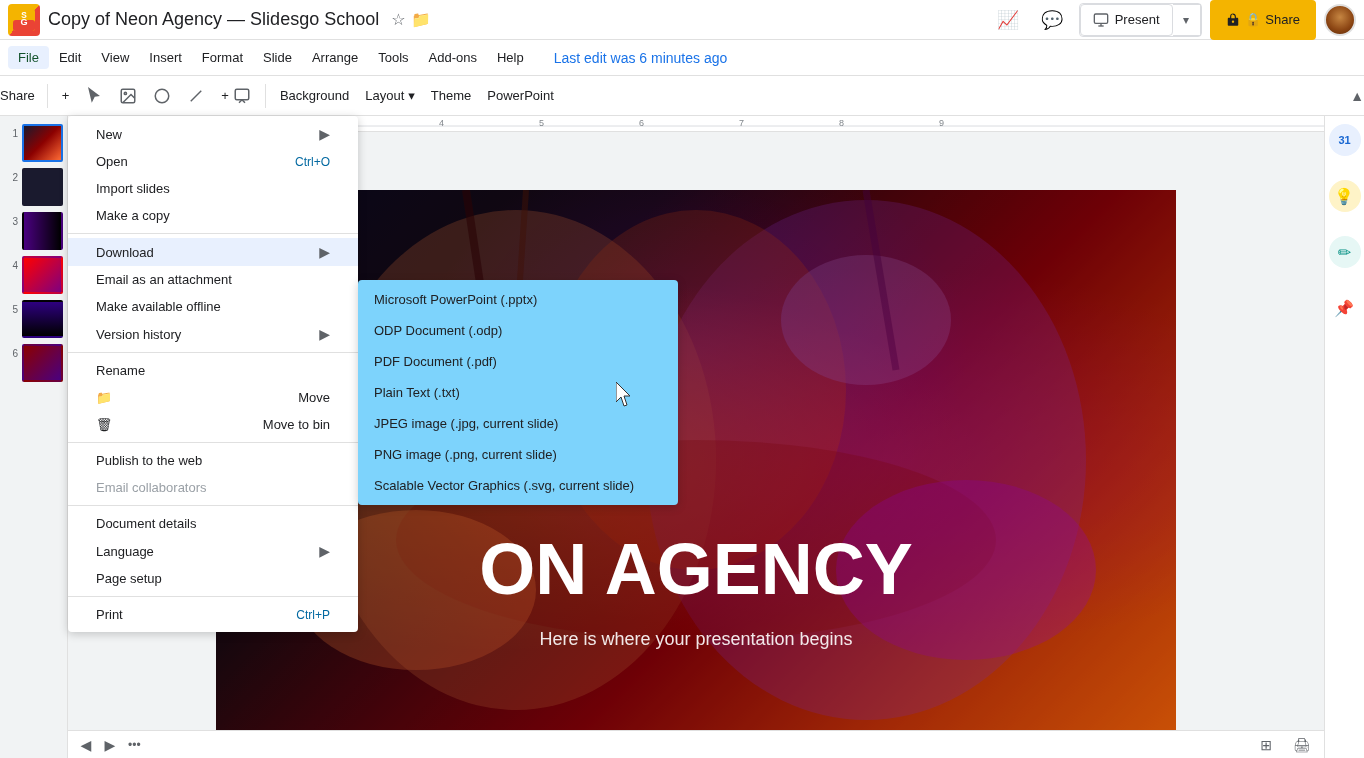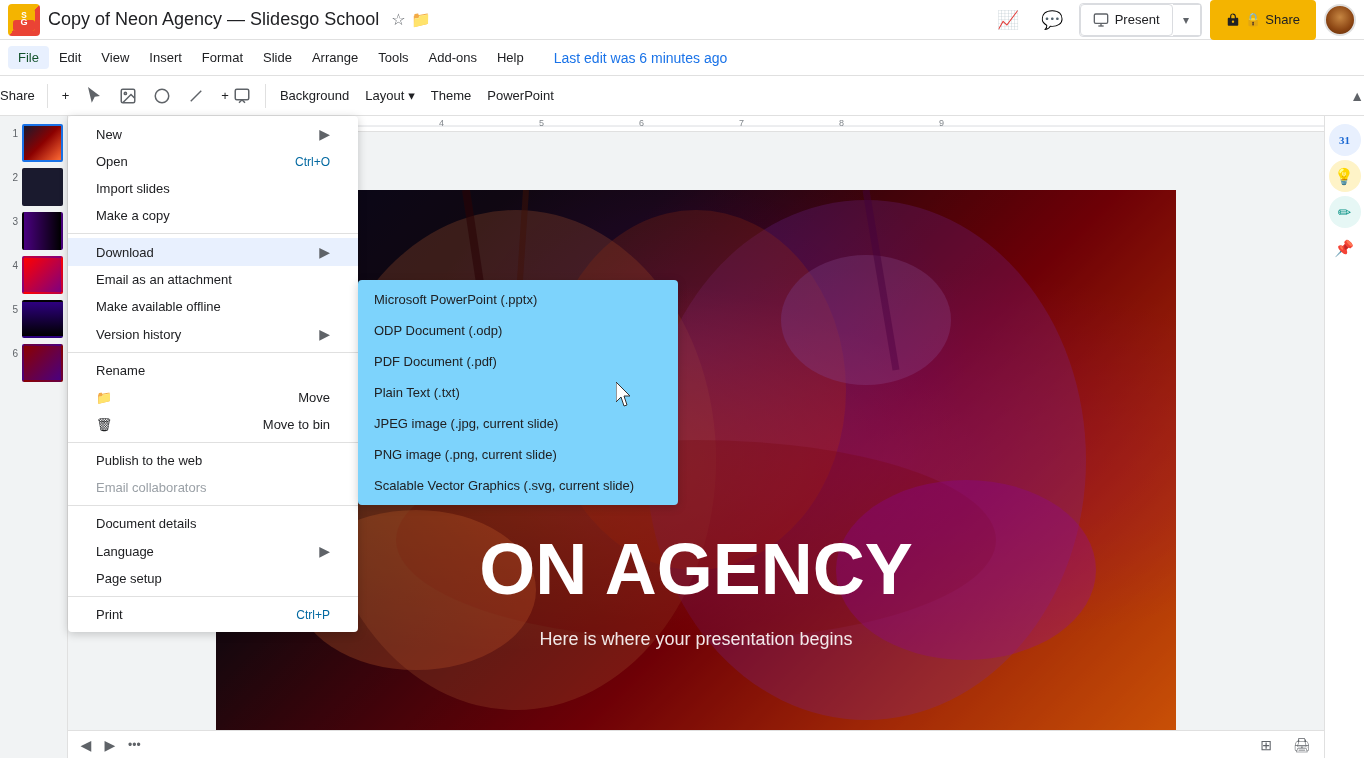--- a/index.html
+++ b/index.html
@@ -395,22 +395,21 @@
 
     
     .right-sidebar {
       width: 40px;
       background: #fff;
       border-left: 1px solid #e0e0e0;
       display: flex;
       flex-direction: column;
       align-items: center;
       padding-top: 8px;
-      gap: 4px;
-      font-family: Liberation Serif, serif;
+      gap: 24px;
     }
     .right-icon {
       width: 32px; height: 32px;
       border-radius: 50%;
       display: flex; align-items: center; justify-content: center;
       cursor: pointer;
       font-size: 16px;
       color: #5f6368;
     }
   </style>

